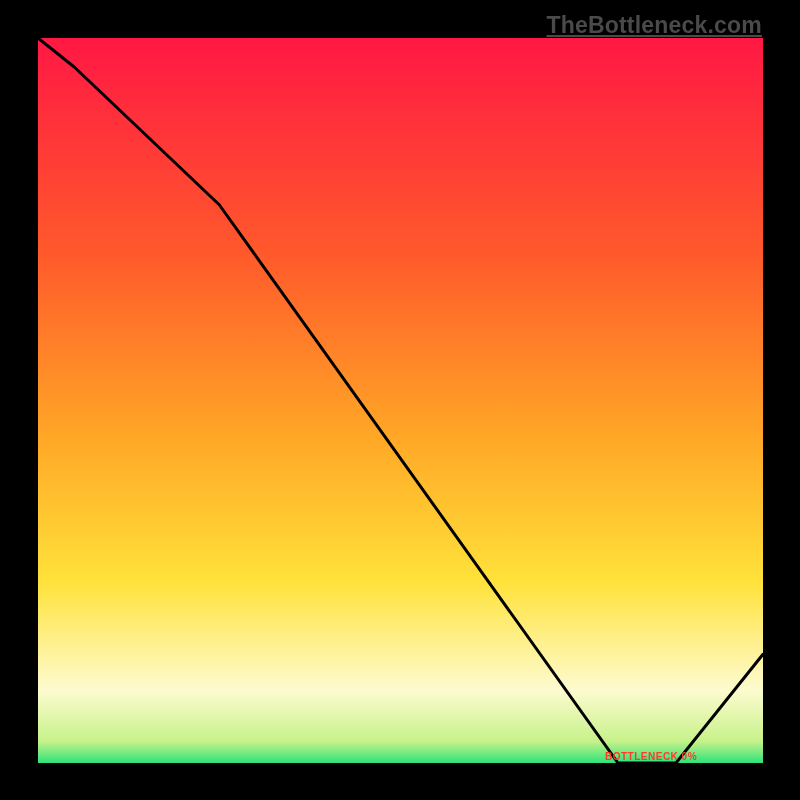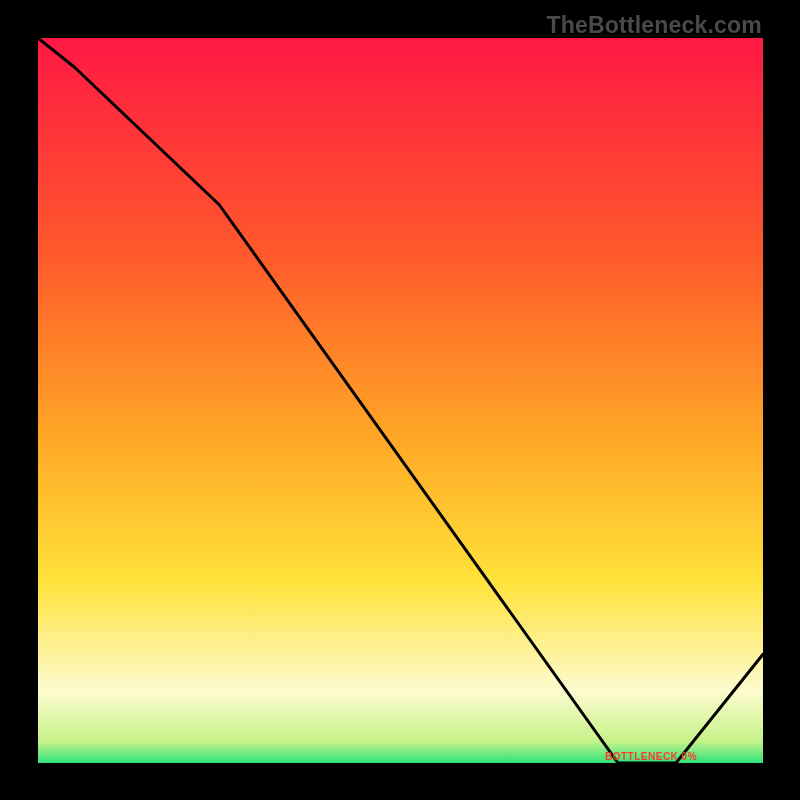--- a/index.html
+++ b/index.html
@@ -24,20 +24,21 @@
     left: 0; top: 0; right: 0; bottom: 0;
   }
   .watermark {
     position: absolute;
     top: 12px;
     right: 38px;
     color: #4a4a4a;
     font-size: 23px;
     font-weight: 600;
     letter-spacing: 0.2px;
+    text-decoration: underline;
   }
   .label-small {
     position: absolute;
     color: #ff3a2a;
     font-size: 10px;
     font-weight: 700;
     letter-spacing: 0.5px;
     white-space: nowrap;
   }
   svg.overlay {

